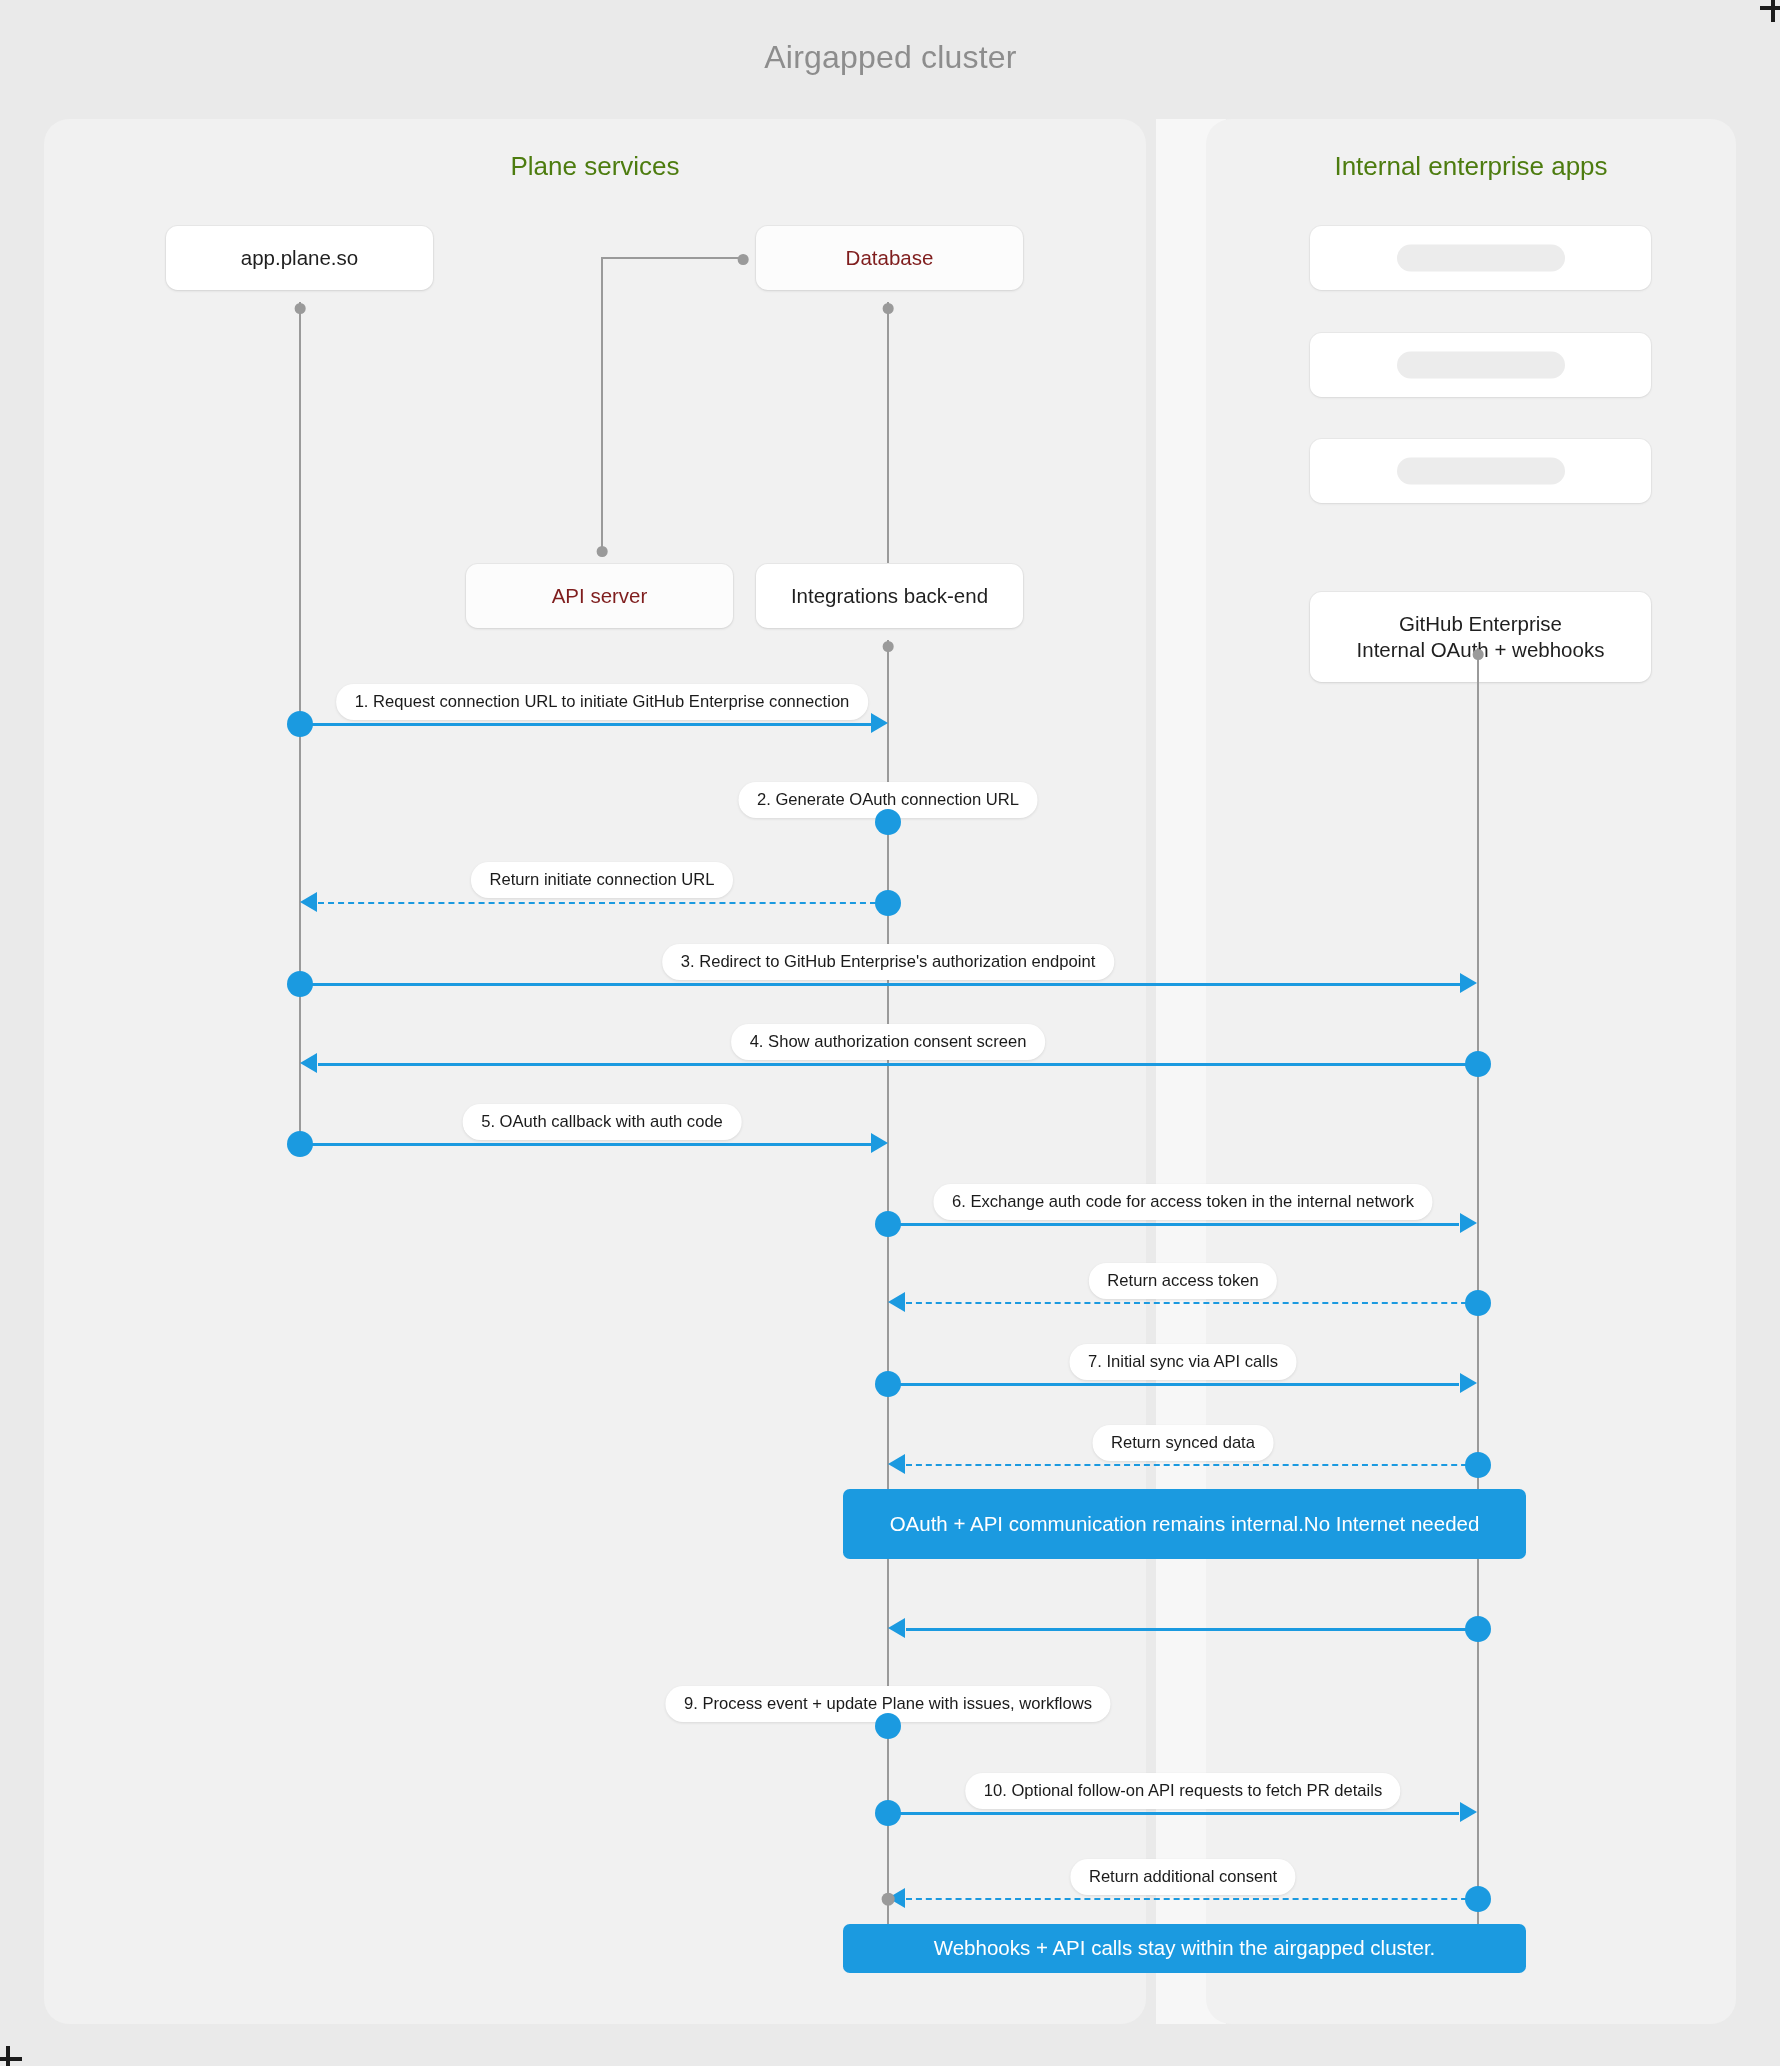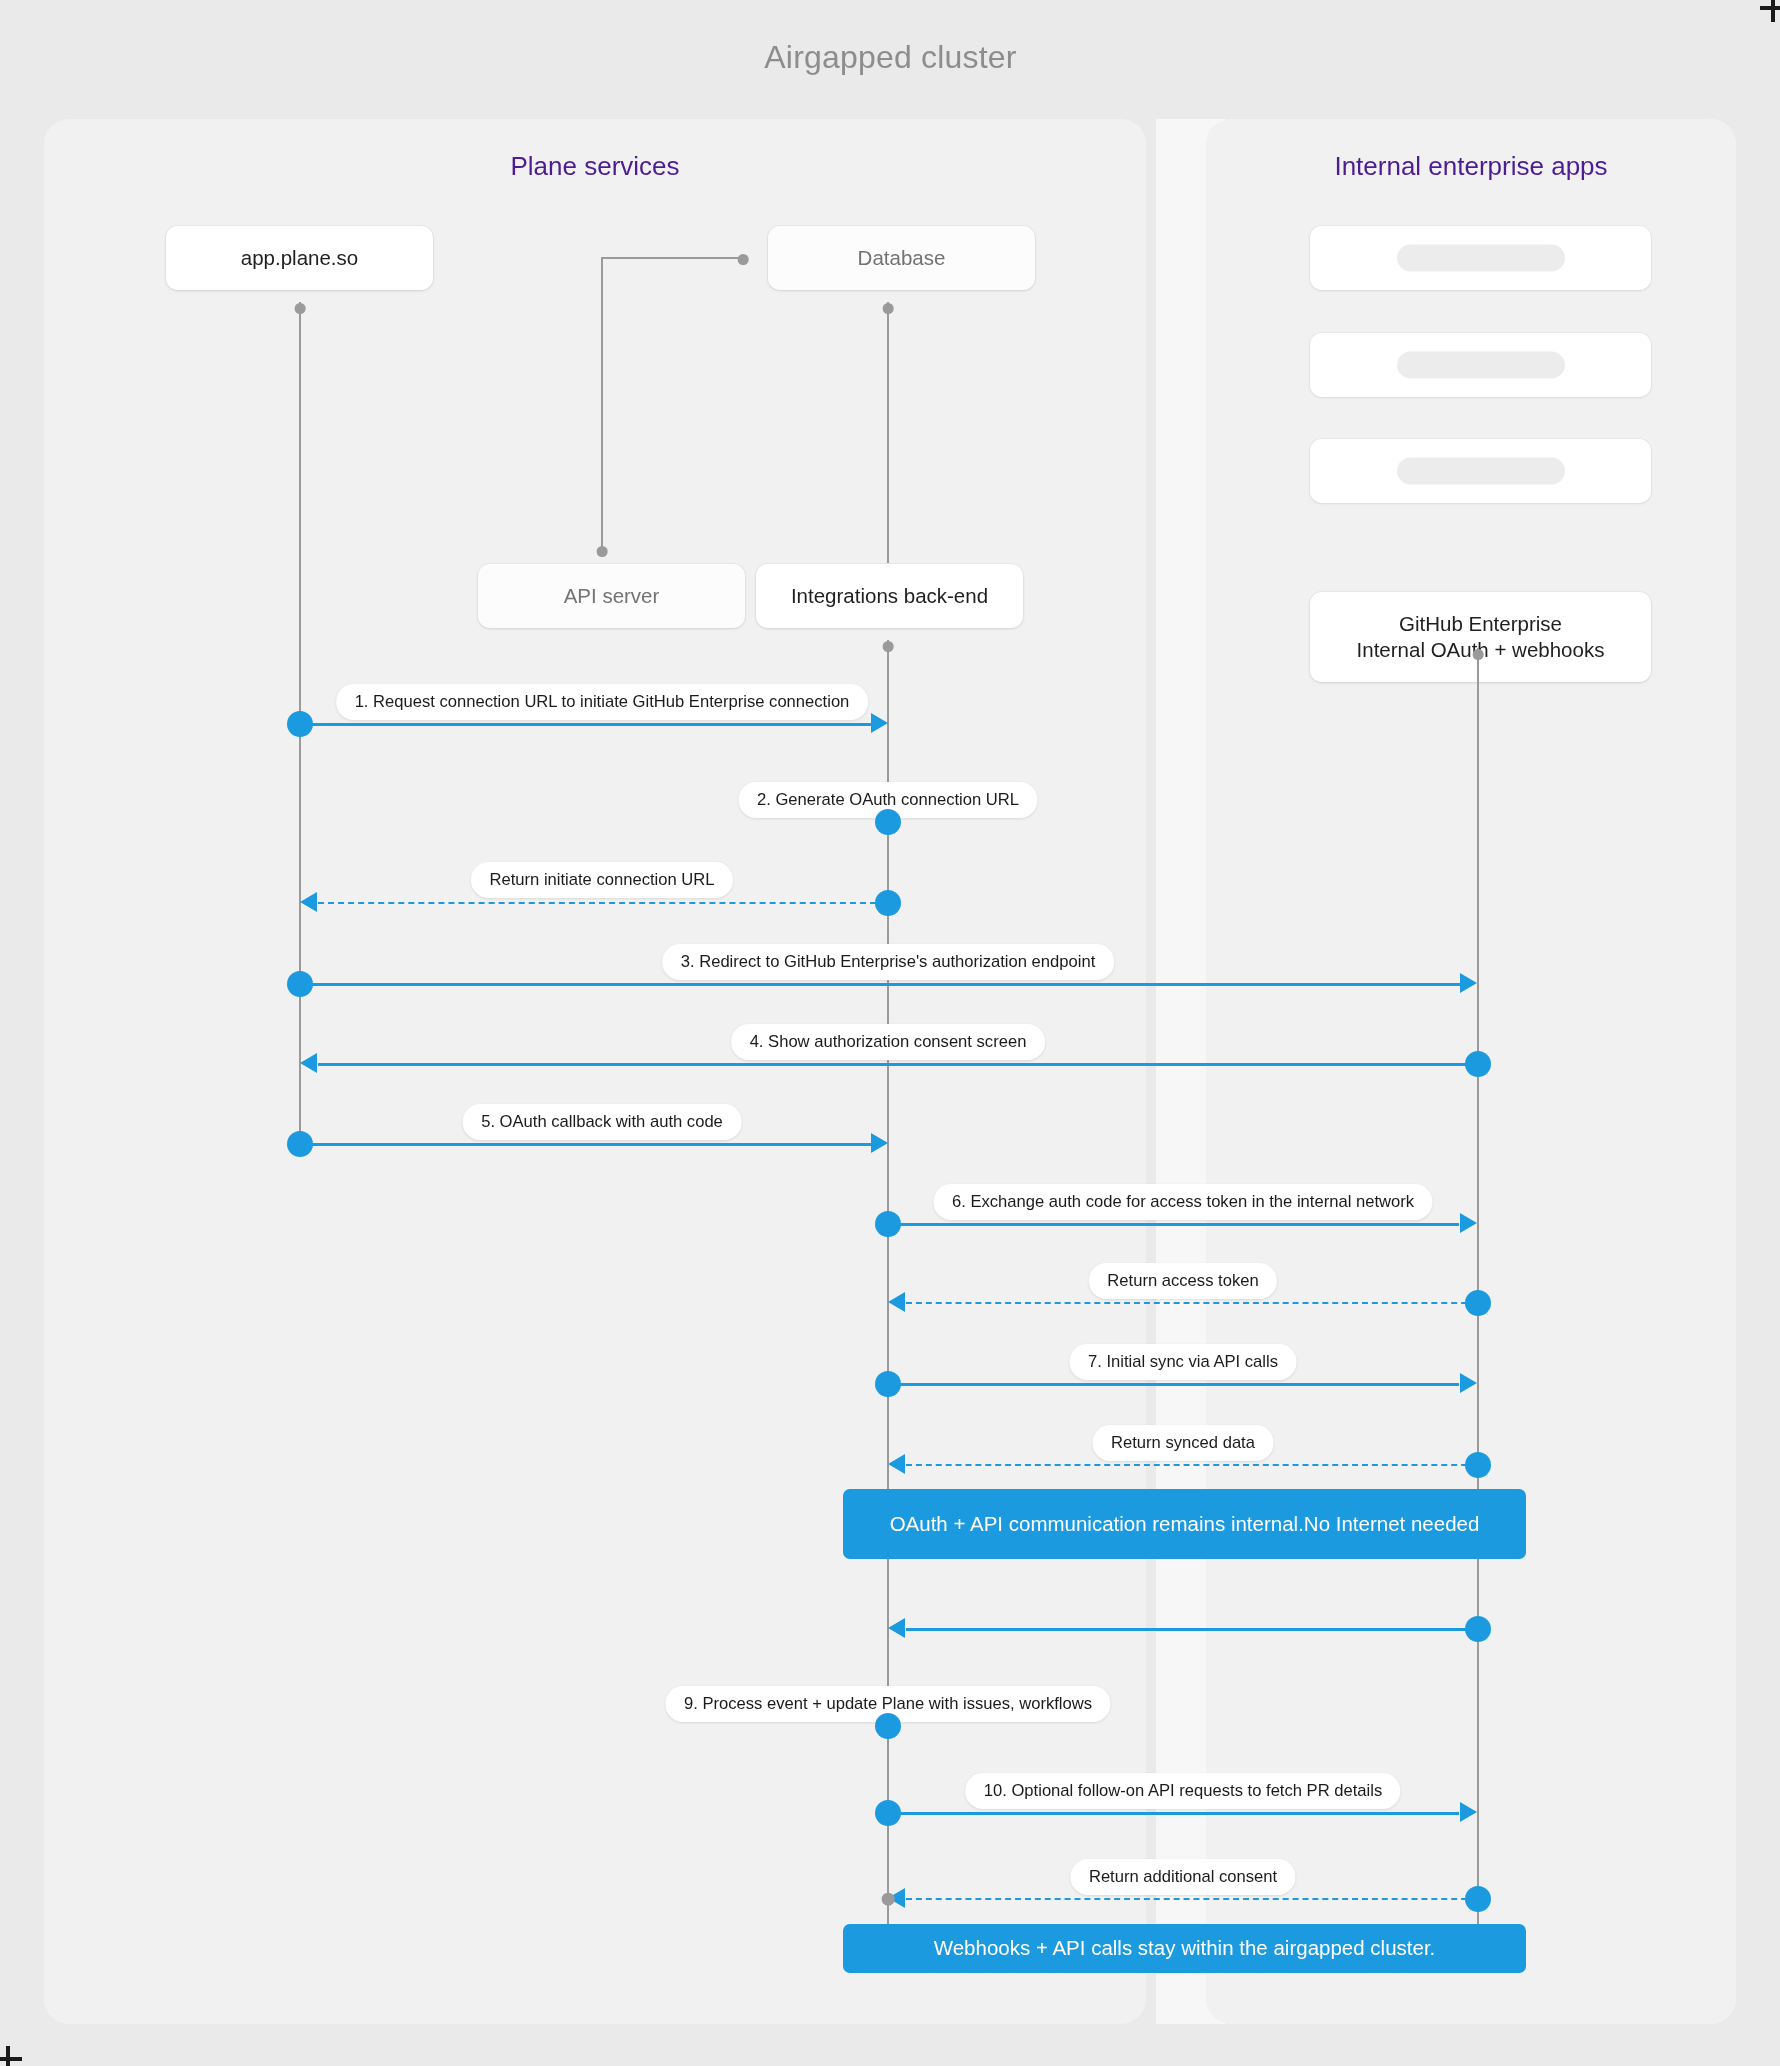--- a/index.html
+++ b/index.html
@@ -43,21 +43,21 @@
   }
   #panel-plane   { left: 44px;   top: 119px;  width: 1102px; height: 1905px; }
   #panel-apps    { left: 1206px; top: 119px;  width: 530px;  height: 1905px; }
 
   .panel-title {
     position: absolute;
     top: 32px;
     width: 100%;
     text-align: center;
     font-size: 26px;
-    color: #4c1d95;
+    color: #4d7c0f;
   }
 
   
   #white-strip {
     position: absolute;
     left: 1156px;
     top: 119px;
     width: 70px;
     height: 1905px;
     background: #f7f7f7;
@@ -71,21 +71,21 @@
     box-shadow: 0 1px 2.9px rgba(0,0,0,0.10), 0 0 0 1px rgba(0,0,0,0.03);
     display: flex;
     align-items: center;
     justify-content: center;
     text-align: center;
     font-size: 20.5px;
     color: #1f1f1f;
     line-height: 1.28;
     box-sizing: border-box;
   }
-  .node.dim { color: #737373; background: #fcfcfc; margin-left: 12px; }
+  .node.dim { color: #7f1d1d; background: #fcfcfc; }
 
   #node-app      { left: 166px;  top: 226px; width: 267px; height: 64px; }
   #node-db       { left: 756px;  top: 226px; width: 267px; height: 64px; }
   #node-api      { left: 466px;  top: 564px; width: 267px; height: 64px; }
   #node-integ    { left: 756px;  top: 564px; width: 267px; height: 64px; }
 
   #node-ghe      { left: 1310px; top: 544px; width: 341px; height: 90px;
                    flex-direction: column; margin-top: 48px; }
 
   .skel {

